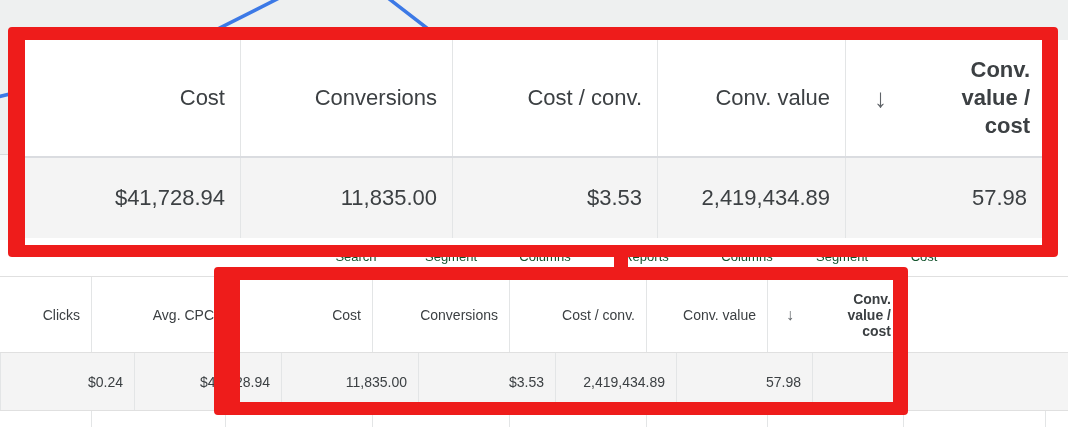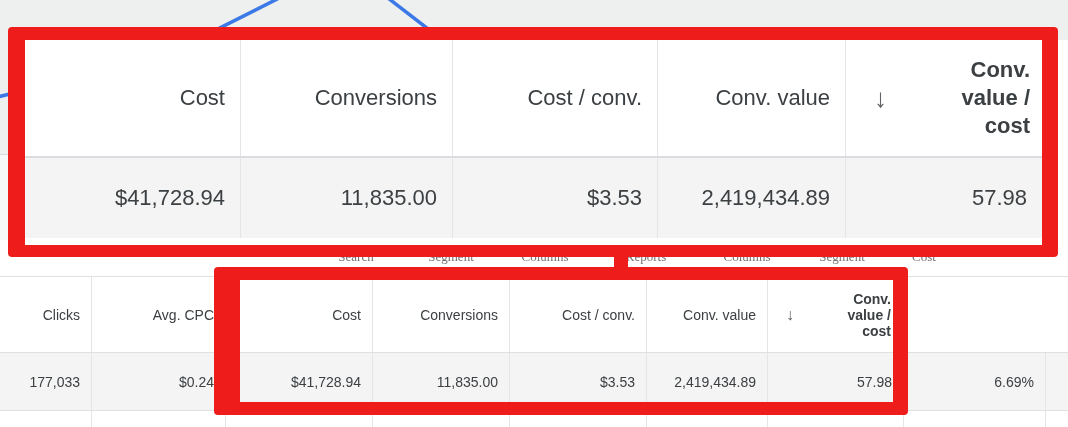--- a/index.html
+++ b/index.html
@@ -22,21 +22,21 @@
   .c { display:flex; align-items:center; justify-content:flex-end;
        padding-right:15px; box-sizing:border-box; font-size:22px; }
   .bl { border-left:1px solid #e3e5e6; }
   .last-head { justify-content:space-between; padding-left:28px; padding-right:12px; }
   .mlabel { text-align:right; font-weight:bold; line-height:28px; font-size:22px; }
   .mlabel span { display:block; }
   .sort-arrow-big { font-size:26px; color:#5f6368; }
 
   
   .tb { position:absolute; top:249px; transform:translateX(-50%);
-        font-size:13px; color:#737373; z-index:1; white-space:nowrap; cursor:pointer;font-family:Liberation Serif, serif; }
+        font-size:13px; color:#14532d; z-index:1; white-space:nowrap; cursor:pointer; }
 
   
   .main-table { position:absolute; left:0; top:276px; width:1068px; z-index:1;
                 border-top:1px solid #e0e0e0; }
   .mt-row { display:flex; }
   .mt-head { height:75px; border-bottom:1px solid #e0e0e0; }
   .mt-data { height:57px; background:#f4f4f4; border-bottom:1px solid #e0e0e0; }
   .mt-next { height:18px; background:#ffffff; }
   .mc { display:flex; align-items:center; justify-content:flex-end;
         padding-right:11px; box-sizing:border-box; font-size:14px; }
@@ -114,28 +114,26 @@
         <span class="small-mlabel">
           <span>Conv.</span>
           <span>value /</span>
           <span>cost</span>
         </span>
       </div>
       <div class="mc bl" style="width:23px"></div>
     </div>
 
     <div class="mt-row mt-data">
-      <div class="mc" style="width:91px">177,033</div>
       <div class="mc bl" style="width:134px">$0.24</div>
       <div class="mc bl" style="width:147px">$41,728.94</div>
       <div class="mc bl" style="width:137px">11,835.00</div>
       <div class="mc bl" style="width:137px">$3.53</div>
       <div class="mc bl" style="width:121px">2,419,434.89</div>
       <div class="mc bl" style="width:136px">57.98</div>
-      <div class="mc bl" style="width:142px">6.69%</div>
       <div class="mc bl" style="width:23px"></div>
     </div>
 
     <div class="mt-row mt-next">
       <div class="mc" style="width:91px"></div>
       <div class="mc bl" style="width:134px"></div>
       <div class="mc bl" style="width:147px"></div>
       <div class="mc bl" style="width:137px"></div>
       <div class="mc bl" style="width:137px"></div>
       <div class="mc bl" style="width:121px"></div>

